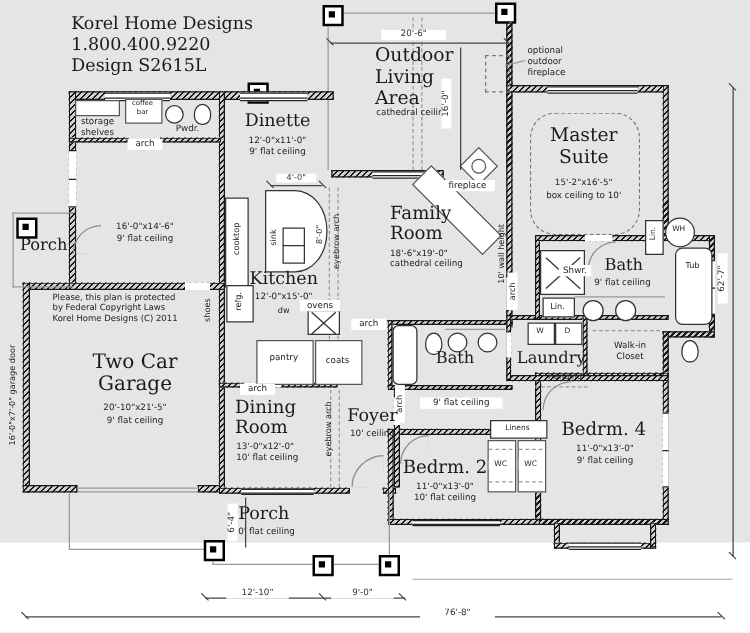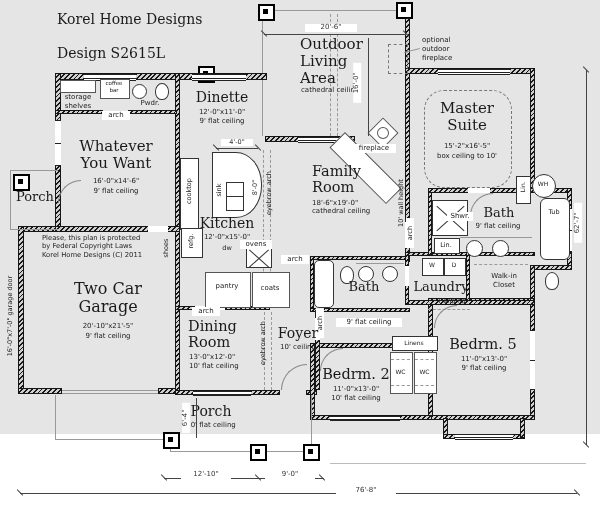--- a/index.html
+++ b/index.html
@@ -31,20 +31,21 @@
   .xbox::after{transform:rotate(-42deg);}
   .arc{position:absolute;border-left:1px solid #888;border-top:1px solid #888;border-radius:100% 0 0 0;}
   .tl{text-align:left;}
 </style>
 </head>
 <body>
 
 <div id="plan">
 
   <div class="rname tl" style="left:57px;top:12px;width:180px;font-size:14px;">Korel Home Designs</div>
+  <div class="rname tl" style="left:57px;top:29px;width:180px;font-size:14px;">1.800.400.9220</div>
   <div class="rname tl" style="left:57px;top:46px;width:180px;font-size:14px;">Design S2615L</div>
 
   <div class="dashv" style="left:330px;top:14px;height:122px;"></div>
   <div class="dashv" style="left:337px;top:14px;height:122px;"></div>
   <div class="dashv" style="left:263px;top:150px;height:156px;"></div>
   <div class="dashv" style="left:270px;top:150px;height:156px;"></div>
   <div class="dashv" style="left:264px;top:312px;height:78px;"></div>
   <div class="dashv" style="left:271px;top:312px;height:78px;"></div>
 
   <div class="tln" style="left:262px;top:10px;width:1px;height:126px;"></div>
@@ -146,22 +147,20 @@
 shelves</div>
   <div class="thinbx" style="left:100px;top:79px;width:28px;height:18px;"></div>
   <div class="ann" style="left:100px;top:80px;width:28px;font-size:5.5px;">coffee
 bar</div>
   <div class="fx circ" style="left:132px;top:84px;width:13px;height:13px;"></div>
   <div class="fx oval" style="left:155px;top:83px;width:12px;height:15px;"></div>
   <div class="ann" style="left:133px;top:99px;width:34px;">Pwdr.</div>
   <div class="ann" style="left:102px;top:111px;width:28px;background:#fff;">arch</div>
 
   <div class="rname" style="left:12px;top:190px;width:46px;">Porch</div>
-  <div class="rname" style="left:68px;top:138px;width:96px;font-size:15px;">Whatever
-You Want</div>
   <div class="ann" style="left:70px;top:177px;width:92px;">16'-0"x14'-6"</div>
   <div class="ann" style="left:70px;top:187px;width:92px;">9' flat ceiling</div>
   <div class="arc" style="left:58px;top:180px;width:22px;height:22px;"></div>
 
   <div class="rname" style="left:190px;top:90px;width:64px;font-size:14px;">Dinette</div>
   <div class="ann" style="left:190px;top:108px;width:64px;">12'-0"x11'-0"</div>
   <div class="ann" style="left:190px;top:117px;width:64px;">9' flat ceiling</div>
 
   <div class="rname tl" style="left:300px;top:36px;width:62px;font-size:15px;">Outdoor
 Living
@@ -266,21 +265,21 @@
   <div class="dashh" style="left:391px;top:359px;width:19px;"></div>
   <div class="dashh" style="left:415px;top:359px;width:19px;"></div>
   <div class="dashh" style="left:391px;top:385px;width:19px;"></div>
   <div class="dashh" style="left:415px;top:385px;width:19px;"></div>
   <div class="ann" style="left:391px;top:368px;width:19px;font-size:6px;background:#fff;">WC</div>
   <div class="ann" style="left:415px;top:368px;width:19px;font-size:6px;background:#fff;">WC</div>
   <div class="rname" style="left:320px;top:366px;width:72px;font-size:14.5px;">Bedrm. 2</div>
   <div class="ann" style="left:322px;top:385px;width:68px;">11'-0"x13'-0"</div>
   <div class="ann" style="left:322px;top:394px;width:68px;">10' flat ceiling</div>
   <div class="arc" style="left:320px;top:348px;width:22px;height:22px;"></div>
-  <div class="rname" style="left:446px;top:336px;width:74px;font-size:14.5px;">Bedrm. 5</div>
+  <div class="rname" style="left:446px;top:336px;width:74px;font-size:14.5px;">Bedrm. 4</div>
   <div class="ann" style="left:450px;top:355px;width:68px;">11'-0"x13'-0"</div>
   <div class="ann" style="left:450px;top:364px;width:68px;">9' flat ceiling</div>
   <div class="arc" style="left:434px;top:305px;width:22px;height:22px;"></div>
 
   <div class="rname" style="left:182px;top:404px;width:58px;font-size:14px;">Porch</div>
   <div class="ann" style="left:176px;top:421px;width:70px;">10' flat ceiling</div>
 
   <div class="ln" style="left:264px;top:34px;width:142px;height:1px;"></div>
   <div class="tick" style="left:260px;top:33px;"></div>
   <div class="tick" style="left:402px;top:33px;"></div>

